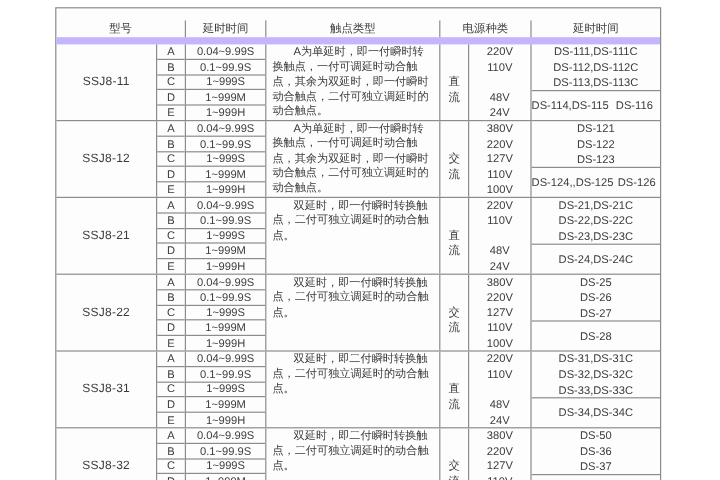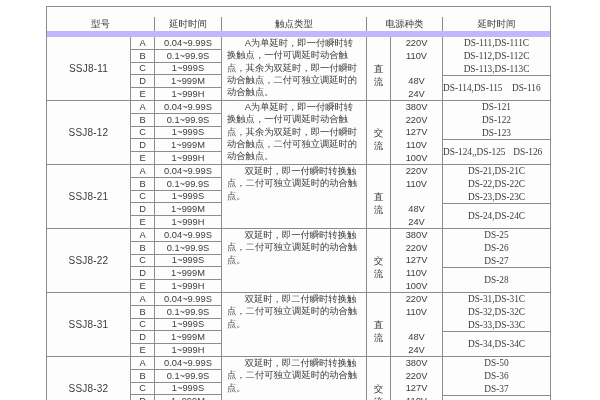--- a/index.html
+++ b/index.html
@@ -28,21 +28,21 @@
   }
   .hcell:last-child{border-right:none;}
   .group{
     display:grid;
     grid-template-columns:84px 24px 67px 145px 24px 52px 107px;
     height:63px;
     border-bottom:1px solid #8c8c8c;
   }
   .group:last-child{border-bottom:none;}
   .cell{border-right:1px solid #8c8c8c;box-sizing:border-box;min-width:0;}
-  .cell.last{border-right:none;font-family:Liberation Serif, serif;}
+  .cell.last{border-right:none;}
   .col{display:flex;flex-direction:column;}
   .model-cell{display:flex;align-items:center;justify-content:center;font-size:10px;letter-spacing:.2px;}
   .subcell{
     flex:1;border-bottom:1px solid #8c8c8c;
     display:flex;align-items:center;justify-content:center;
     font-size:9.3px;white-space:nowrap;
   }
   .col .subcell:last-child{border-bottom:none;}
   .contact-cell{display:flex;align-items:flex-start;padding:0 5px;}
   .contact-text{

